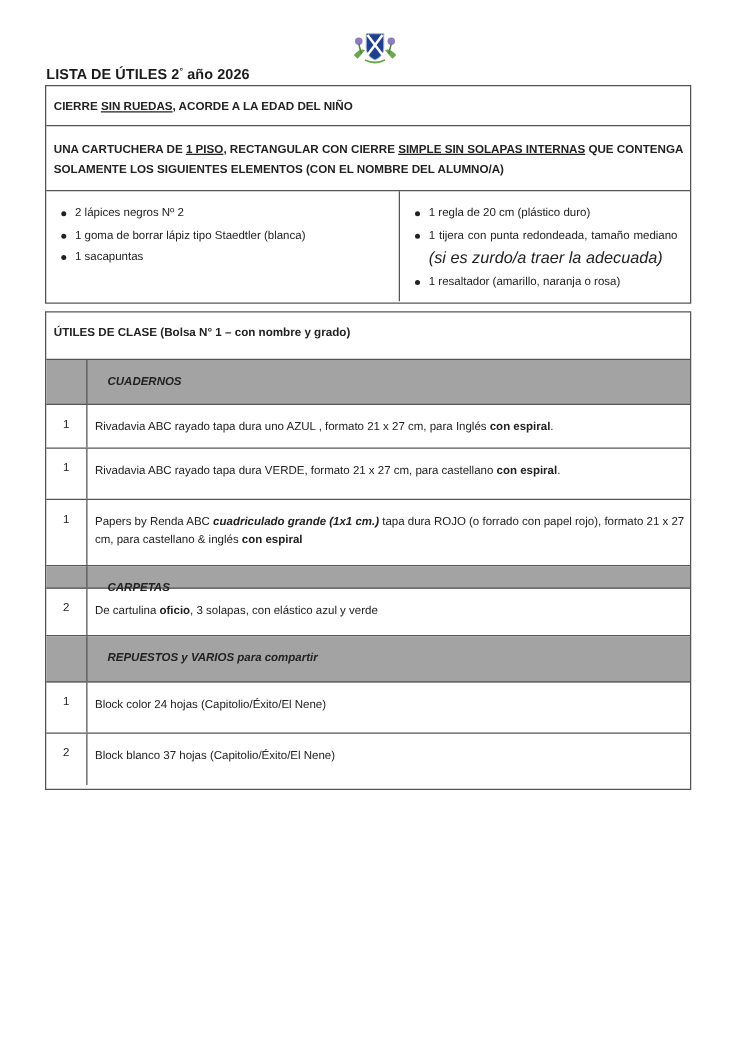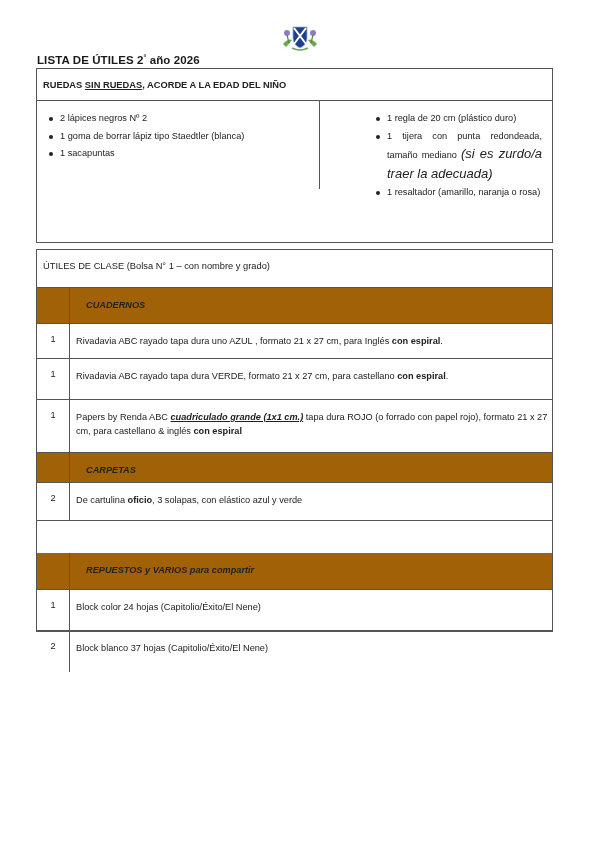--- a/index.html
+++ b/index.html
@@ -24,53 +24,53 @@
   .box1 { top: 68px; height: 175px; }
   .row-mochila {
     height: 32px; border-bottom: 1.5px solid #555555; box-sizing: border-box;
     font-size: 9.3px; font-weight: bold; padding: 11px 0 0 6px;
   }
   .row-cartuchera {
     height: 52px; border-bottom: 1.5px solid #555555; box-sizing: border-box;
     font-size: 9.3px; font-weight: bold; padding: 10px 0 0 6px; line-height: 16px;
   }
   .u { text-decoration: underline; }
-  .bullets-wrap { display: flex; height: 88px; gap: 44px; }
+  .bullets-wrap { display: flex; height: 88px; }
   .bullets-col {
     box-sizing: border-box; padding: 9px 0 0 12px; font-size: 9.2px; line-height: 17.5px;
   }
   .bullets-col.left { width: 283px; border-right: 1.5px solid #555555; }
   .bullets-col.right { flex: 1; padding-left: 12px; padding-right: 10px; }
   .bullet-item { display: flex; align-items: flex-start; }
   .bullet-dot {
     width: 4px; height: 4px; border-radius: 50%; background: #222;
     margin: 7px 7px 0 0; flex: none;
   }
   .bullet-text { flex: 1; }
   .justify { text-align: justify; text-align-last: left; }
   .small-italic { font-style: italic; font-size: 13px; }
 
   .box2 { top: 249px; height: 383px; }
   .sec-head {
     height: 38px; border-bottom: 1.5px solid #555555; box-sizing: border-box;
-    font-size: 9.3px; font-weight: normal; padding: 11px 0 0 6px;
+    font-size: 9.3px; font-weight: bold; padding: 11px 0 0 6px;
   }
   .trow { display: flex; border-bottom: 1.5px solid #555555; box-sizing: border-box; }
   .trow:last-child { border-bottom: none; }
   .tqty {
     width: 33px; border-right: 1.5px solid #555555; box-sizing: border-box;
     text-align: center; font-size: 9.2px; padding-top: 10px;
   }
   .tdesc { flex: 1; font-size: 9.2px; padding: 10px 0 0 6px; line-height: 14px; }
-  .trow.cat { background: #a16207; }
+  .trow.cat { background: #a3a3a3; }
   .trow.cat .tdesc { font-weight: bold; font-style: italic; padding-left: 16px; }
-  .h33 { height: 30px; } .h35 { height: 35px; } .h36 { height: 36px; }
-  .h37 { height: 37px; margin-top: 32px; } .h38 { height: 38px; } .h41 { height: 41px; } .h53 { height: 53px; }
+  .h33 { height: 18px; } .h35 { height: 35px; } .h36 { height: 36px; }
+  .h37 { height: 37px; } .h38 { height: 38px; } .h41 { height: 41px; } .h53 { height: 53px; }
   b { font-weight: bold; }
-  .bui { font-weight: bold; font-style: italic; text-decoration: underline; }
+  .bui { font-weight: bold; font-style: italic; }
 </style>
 </head>
 <body>
 
 <div class="logo">
   <svg width="40" height="28" viewBox="0 0 40 28">
     <path d="M3 20 Q8 14 12 16 Q9 20 6 23 Z" fill="#6aa84f"></path>
     <path d="M37 20 Q32 14 28 16 Q31 20 34 23 Z" fill="#6aa84f"></path>
     <circle cx="7" cy="9" r="3" fill="#8e7cc3"></circle>
     <circle cx="33" cy="9" r="3" fill="#8e7cc3"></circle>
@@ -81,21 +81,24 @@
     <path d="M12 24 Q20 28 28 24" stroke="#6aa84f" stroke-width="1.5" fill="none"></path>
   </svg>
 </div>
 
 <div class="page-title">
   <span>LISTA DE ÚTILES 2</span><sup>°</sup><span> año 2026</span>
 </div>
 
 <div class="box box1">
   <div class="row-mochila">
-    <span>RUEDAS </span><span class="u">SIN RUEDAS</span><span>, ACORDE A LA EDAD DEL NIÑO</span>
+    <span>CIERRE </span><span class="u">SIN RUEDAS</span><span>, ACORDE A LA EDAD DEL NIÑO</span>
+  </div>
+  <div class="row-cartuchera">
+    <span>UNA CARTUCHERA DE </span><span class="u">1 PISO</span><span>, RECTANGULAR CON CIERRE </span><span class="u">SIMPLE SIN SOLAPAS INTERNAS</span><span> QUE CONTENGA SOLAMENTE LOS SIGUIENTES ELEMENTOS (CON EL NOMBRE DEL ALUMNO/A)</span>
   </div>
   <div class="bullets-wrap">
     <div class="bullets-col left">
       <div class="bullet-item">
           <span class="bullet-dot"></span>
           <span class="bullet-text">2 lápices negros Nº 2</span>
         </div>
       <div class="bullet-item">
           <span class="bullet-dot"></span>
           <span class="bullet-text">1 goma de borrar lápiz tipo Staedtler (blanca)</span>

